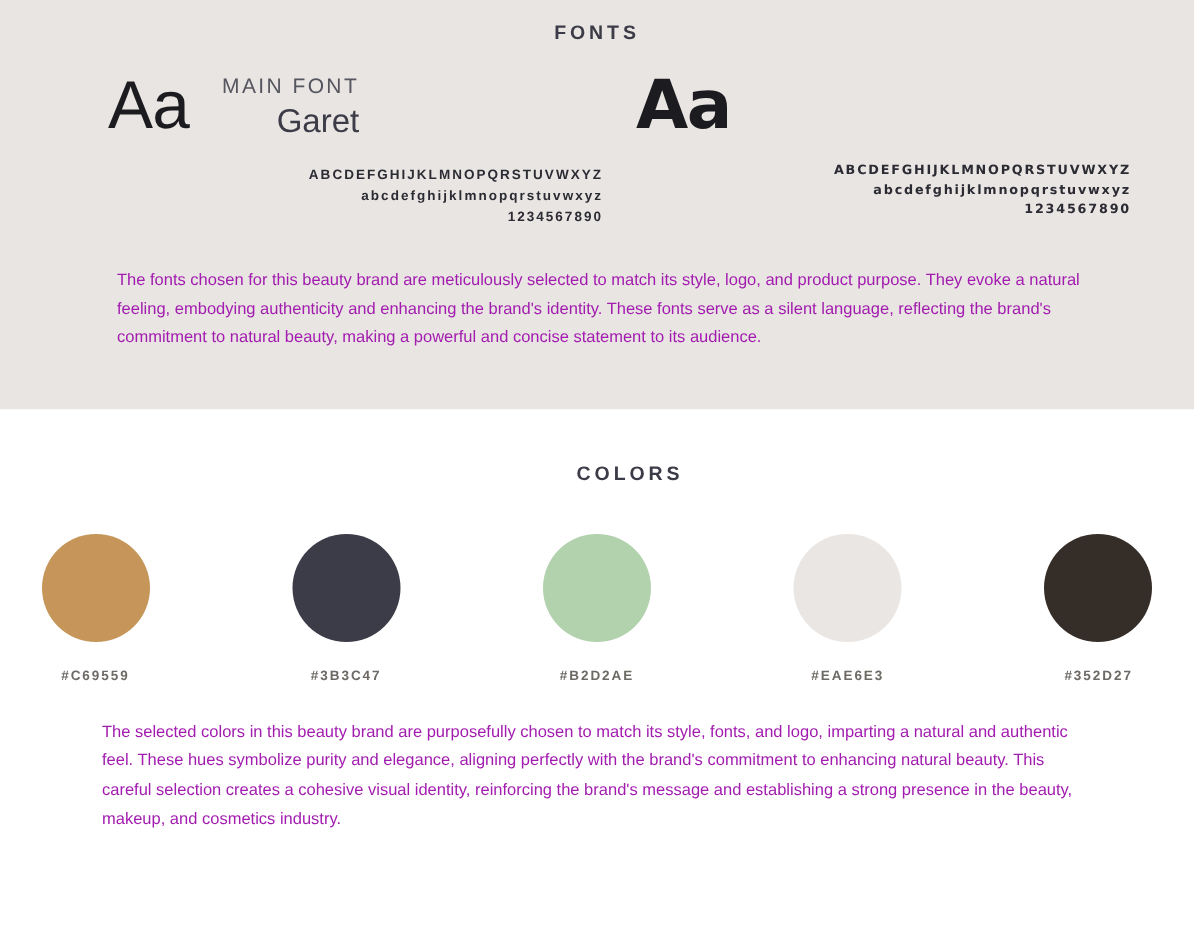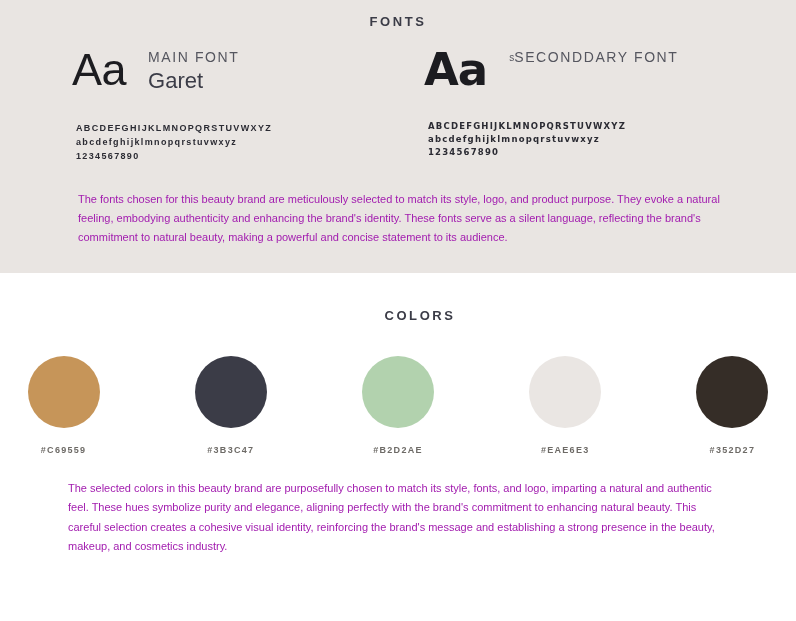--- a/index.html
+++ b/index.html
@@ -39,20 +39,21 @@
   }
 
   .fonts-heading {
     padding-top: 14px;
   }
 
   .font-cols {
     display: flex;
     padding: 0 0 0 0;
     margin-top: 16px;
+    text-align: right;
   }
 
   .font-col {
     display: flex;
     flex-direction: column;
   }
 
   .font-col-main {
     margin-left: 72px;
     width: 330px;
@@ -117,21 +118,21 @@
   }
 
   .font-name-secondary {
     font-weight: bold;
     font-size: 21px;
     color: #2c2d35;
     letter-spacing: -0.2px;
   }
 
   .specimen {
-    margin-top: 28px;
+    margin-top: 16px;
     margin-left: 4px;
     color: #2b2b33;
     font-size: 9px;
     line-height: 1.55;
     letter-spacing: 1.35px;
     font-weight: bold;
   }
 
   .specimen-secondary {
     font-weight: bold;
@@ -223,21 +224,20 @@
           <div>ABCDEFGHIJKLMNOPQRSTUVWXYZ</div>
           <div>abcdefghijklmnopqrstuvwxyz</div>
           <div>1234567890</div>
         </div>
       </div>
 
       <div class="font-col font-col-secondary">
         <div class="font-top">
           <div class="aa-sample aa-secondary">Aa</div>
           <div class="font-names">
-            <div class="font-label"><span class="font-label-lead">s</span><span>SECONDDARY FONT</span></div>
           </div>
         </div>
         <div class="specimen specimen-secondary">
           <div>ABCDEFGHIJKLMNOPQRSTUVWXYZ</div>
           <div>abcdefghijklmnopqrstuvwxyz</div>
           <div>1234567890</div>
         </div>
       </div>
 
     </div>

